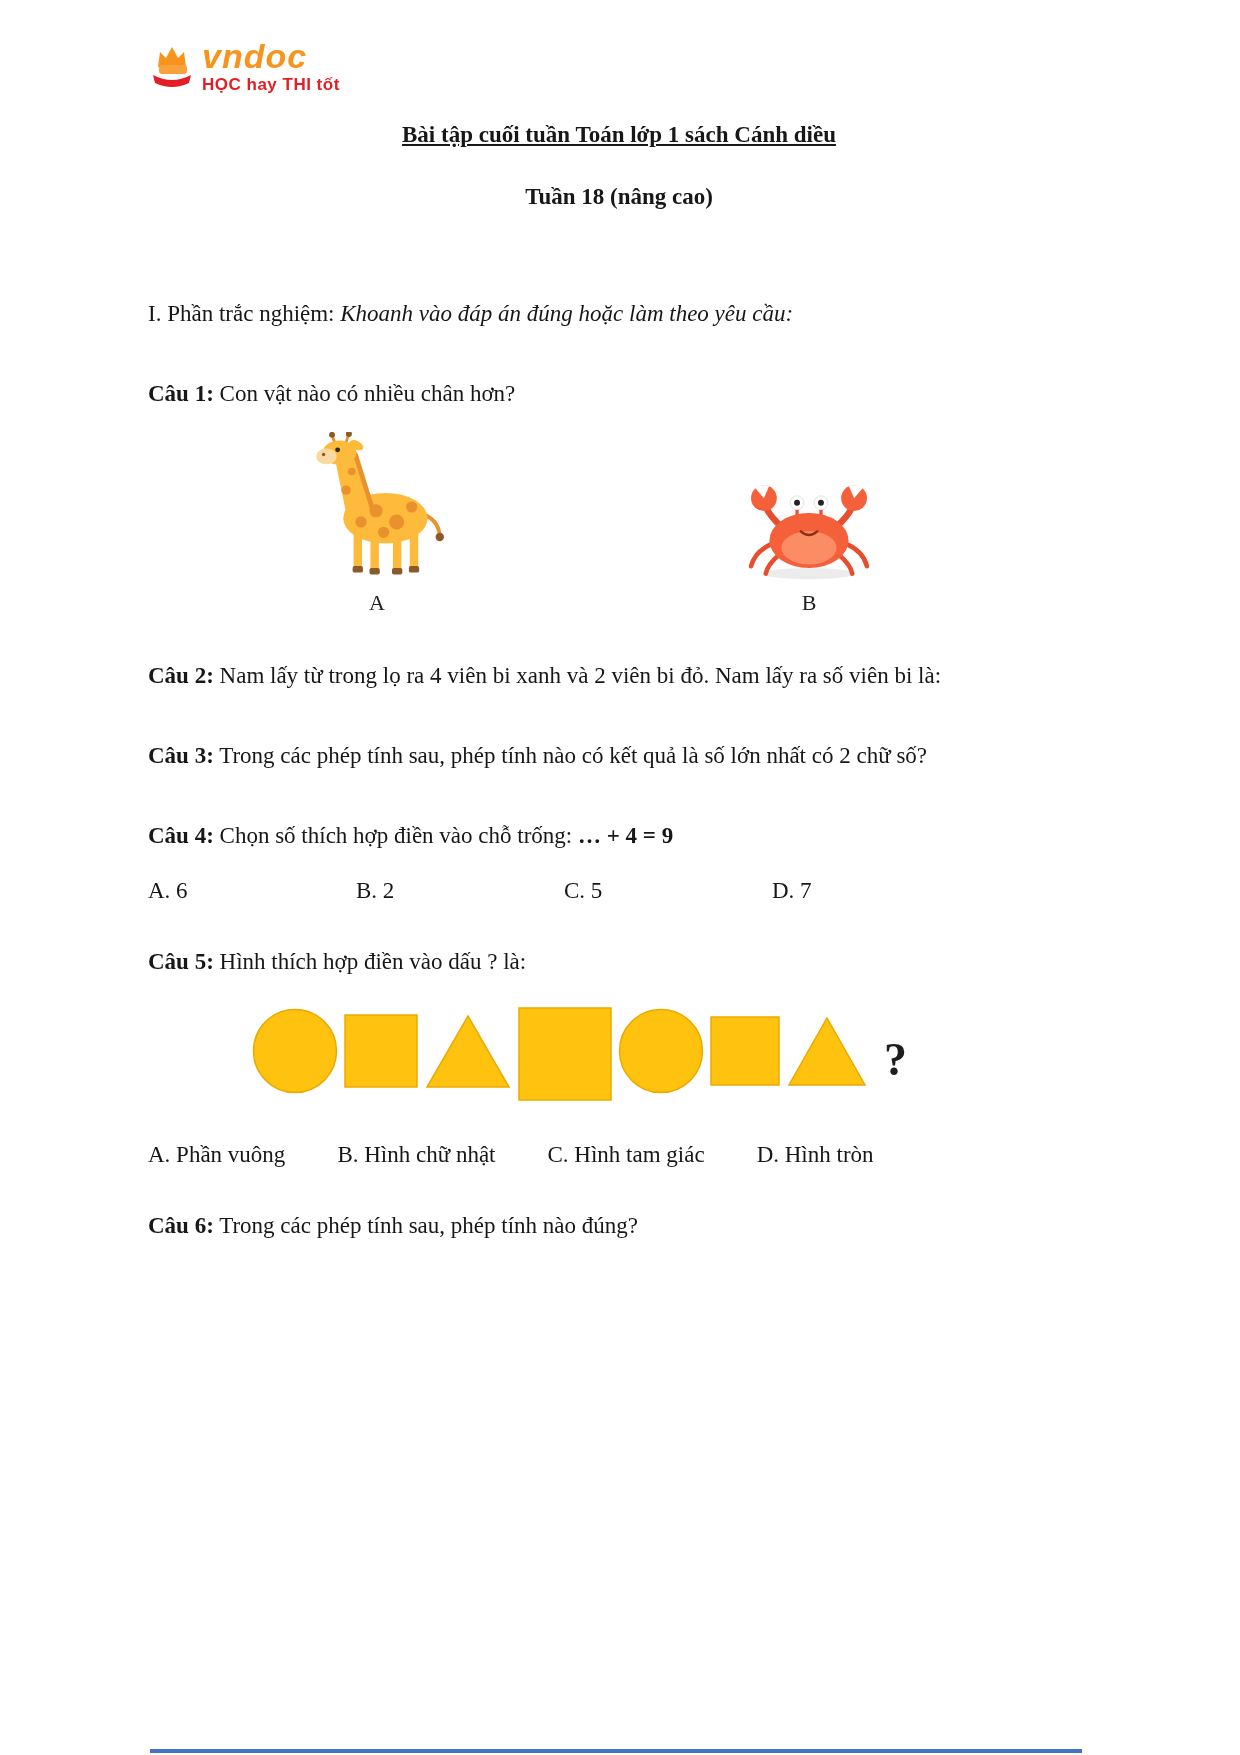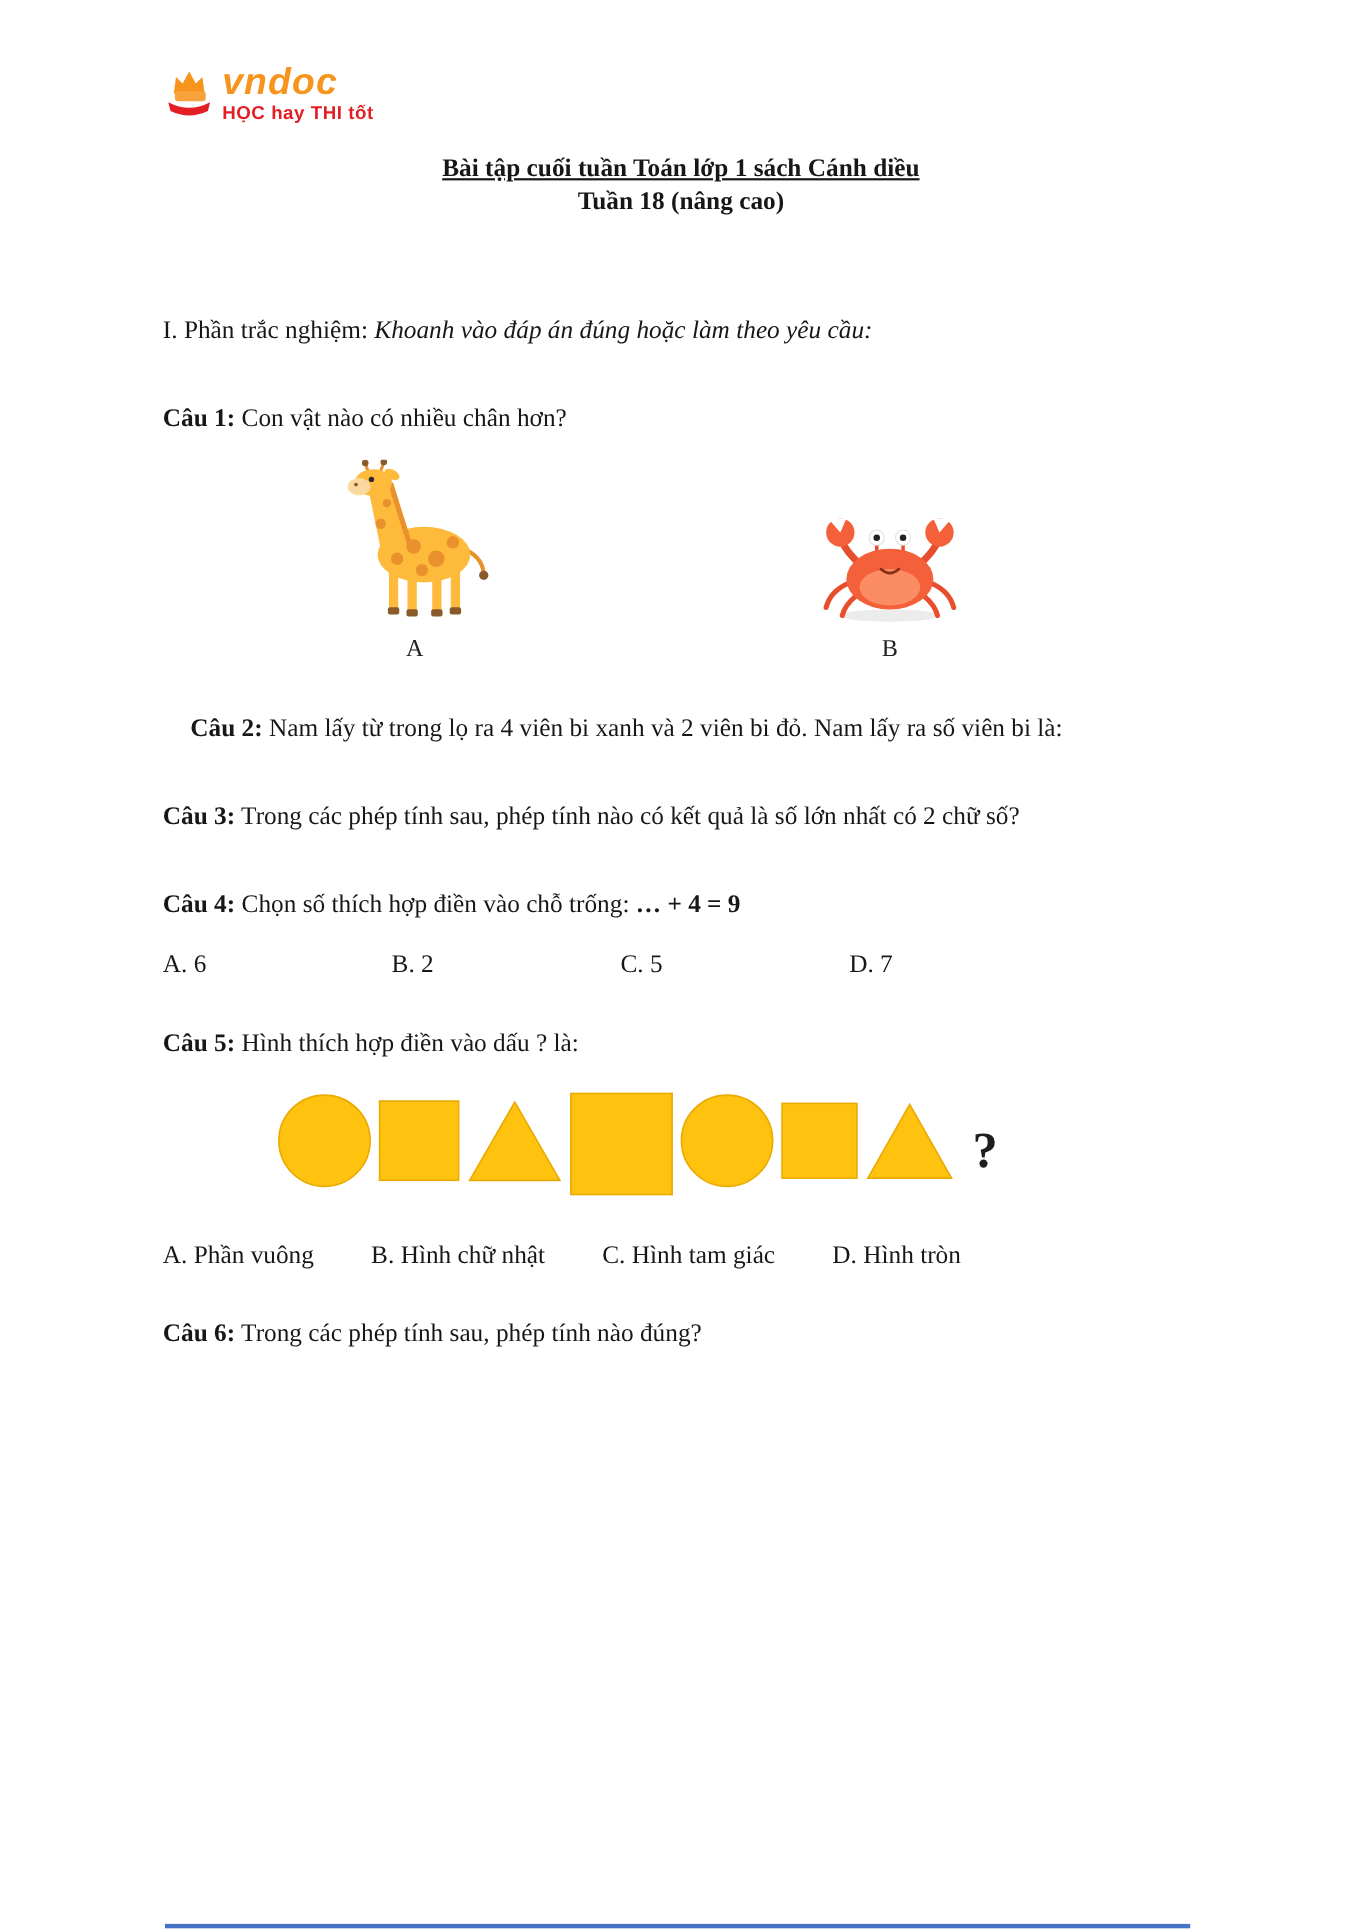--- a/index.html
+++ b/index.html
@@ -3,42 +3,42 @@
 <meta charset="utf-8">
 <style>
   * { margin: 0; padding: 0; box-sizing: border-box; }
   html, body { background: #ffffff; }
   body {
     width: 1240px; height: 1755px;
     position: relative; overflow: hidden;
     font-family: "Liberation Serif", serif;
     color: #171717;
   }
-  .page { padding: 50px 150px 0 148px; }
+  .page { padding: 32px 150px 0 148px; }
 
   
   .logo { display: flex; align-items: center; gap: 6px; height: 68px; }
   .logo-text { display: flex; flex-direction: column; line-height: 1; }
   .logo-brand {
     font-family: "Liberation Sans", sans-serif;
     font-style: italic; font-weight: bold;
     font-size: 34px; color: #F7941D; letter-spacing: 1px;
   }
   .logo-tagline {
     font-family: "Liberation Sans", sans-serif;
     font-weight: bold; font-size: 17px; color: #E31E24; margin-top: 3px;
     letter-spacing: .5px;
   }
 
   
   h1.title, h2.subtitle {
     text-align: center; font-size: 23px; font-weight: bold; line-height: 30px;
   }
   h1.title { margin-top: 20px; text-decoration: underline; }
-  h2.subtitle { }
+  h2.subtitle { margin-top: 32px; }
 
   .section-head { margin-top: 76px; font-size: 23px; line-height: 52px; }
   .section-head b { font-weight: normal; }
   .section-head i { font-style: italic; }
 
   p.q { margin-top: 28px; font-size: 23px; line-height: 52px; }
   p.q b { font-weight: bold; text-align: right; }
 
   
   .animals-row {
@@ -173,21 +173,21 @@
         <circle cx="62" cy="29" r="3.2" fill="#222222"></circle>
         <circle cx="88" cy="29" r="7.5" fill="#ffffff" stroke="#e0e0e0"></circle>
         <circle cx="88" cy="29" r="3.2" fill="#222222"></circle>
 
         <path d="M66,60 q9,8 18,0" stroke="#8a2f16" stroke-width="2.5" fill="none" stroke-linecap="round"></path>
       </svg>
       <figcaption>B</figcaption>
     </figure>
   </div>
 
-  <p class="q" style="margin-top:34px;margin-left:25px;">
+  <p class="q" style="margin-top:34px;">
     <b>Câu 2:</b>
     <span>Nam lấy từ trong lọ ra 4 viên bi xanh và 2 viên bi đỏ. Nam lấy ra số viên bi là:</span>
   </p>
 
   <p class="q mt-lg">
     <b>Câu 3:</b>
     <span>Trong các phép tính sau, phép tính nào có kết quả là số lớn nhất có 2 chữ số?</span>
   </p>
 
   <p class="q mt-lg">

